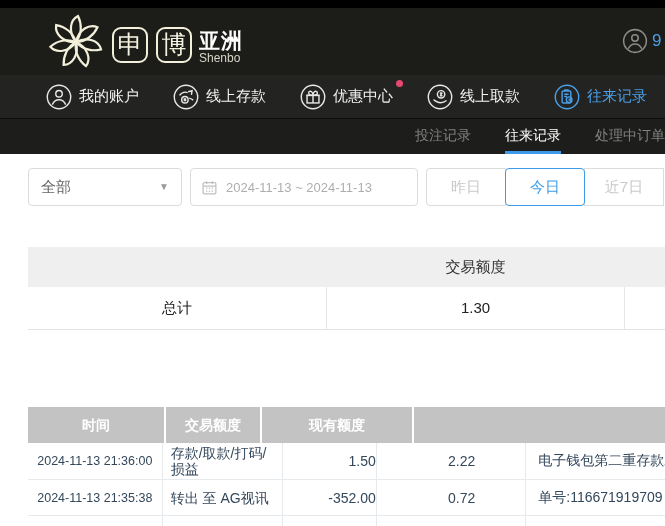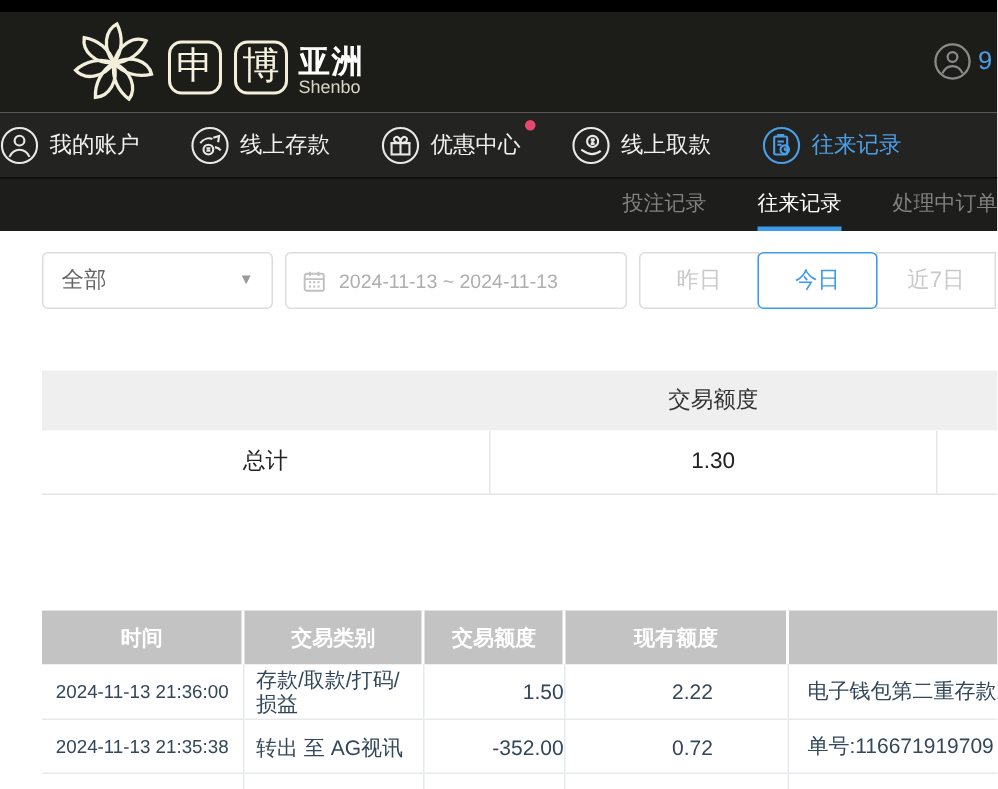--- a/index.html
+++ b/index.html
@@ -18,21 +18,21 @@
   .logo-box.b1 { left:112px; }
   .logo-box.b2 { left:156px; }
   .logo-region { position:absolute; left:199px; top:19px; color:#fff; font-size:21px; font-weight:bold; letter-spacing:1px; }
   .logo-sub { position:absolute; left:199px; top:43px; color:#d8d5c6; font-size:12px; }
   .hdr-user { position:absolute; left:622px; top:20px; display:flex; align-items:center; gap:4px; }
   .hdr-user svg { width:26px; height:26px; color:#8a8a8a; }
   .hdr-username { color:#4a9fe8; font-size:17px; }
 
   
   .nav { position:absolute; left:0; top:75px; width:665px; height:43px; background:#232321;
-         display:flex; align-items:center; gap:34px; }
+         display:flex; align-items:center; padding-left:46px; gap:34px; }
   .nav-item { display:flex; align-items:center; gap:7px; color:#f2f2f2; font-size:15px; cursor:pointer; position:relative; }
   .nav-item svg { width:26px; height:26px; color:#e8e8e8; }
   .nav-item.active { color:#4a9fe8; }
   .nav-item.active svg { color:#4a9fe8; }
   .nav-badge { position:absolute; right:-10px; top:-4px; width:7px; height:7px; border-radius:50%; background:#e8476f; }
 
   
   .subnav { position:absolute; left:0; top:118px; width:665px; height:36px; background:#1d1d1c;
             display:flex; justify-content:flex-end; gap:34px; border-top:1px solid #0c0c0c; }
   .tab { color:#818181; font-size:14px; line-height:32px; border-bottom:3px solid transparent; cursor:pointer; }
@@ -221,21 +221,20 @@
     <div class="sum-body">
       <div class="c1">总计</div>
       <div class="c2">1.30</div>
       <div class="c3"></div>
     </div>
   </div>
 
   <div class="rt">
     <div class="rt-row rt-head">
       <div class="cell w-time">时间</div>
-      <div class="cell w-type">交易类别</div>
       <div class="cell w-amt">交易额度</div>
       <div class="cell w-bal">现有额度</div>
       <div class="cell w-rem"></div>
     </div>
 
     <div class="rt-row rt-body">
       <div class="cell w-time t-center">2024-11-13 21:36:00</div>
       <div class="cell w-type t-left">存款/取款/打码/损益</div>
       <div class="cell w-amt t-right">1.50</div>
       <div class="cell w-bal t-right-pad">2.22</div>

